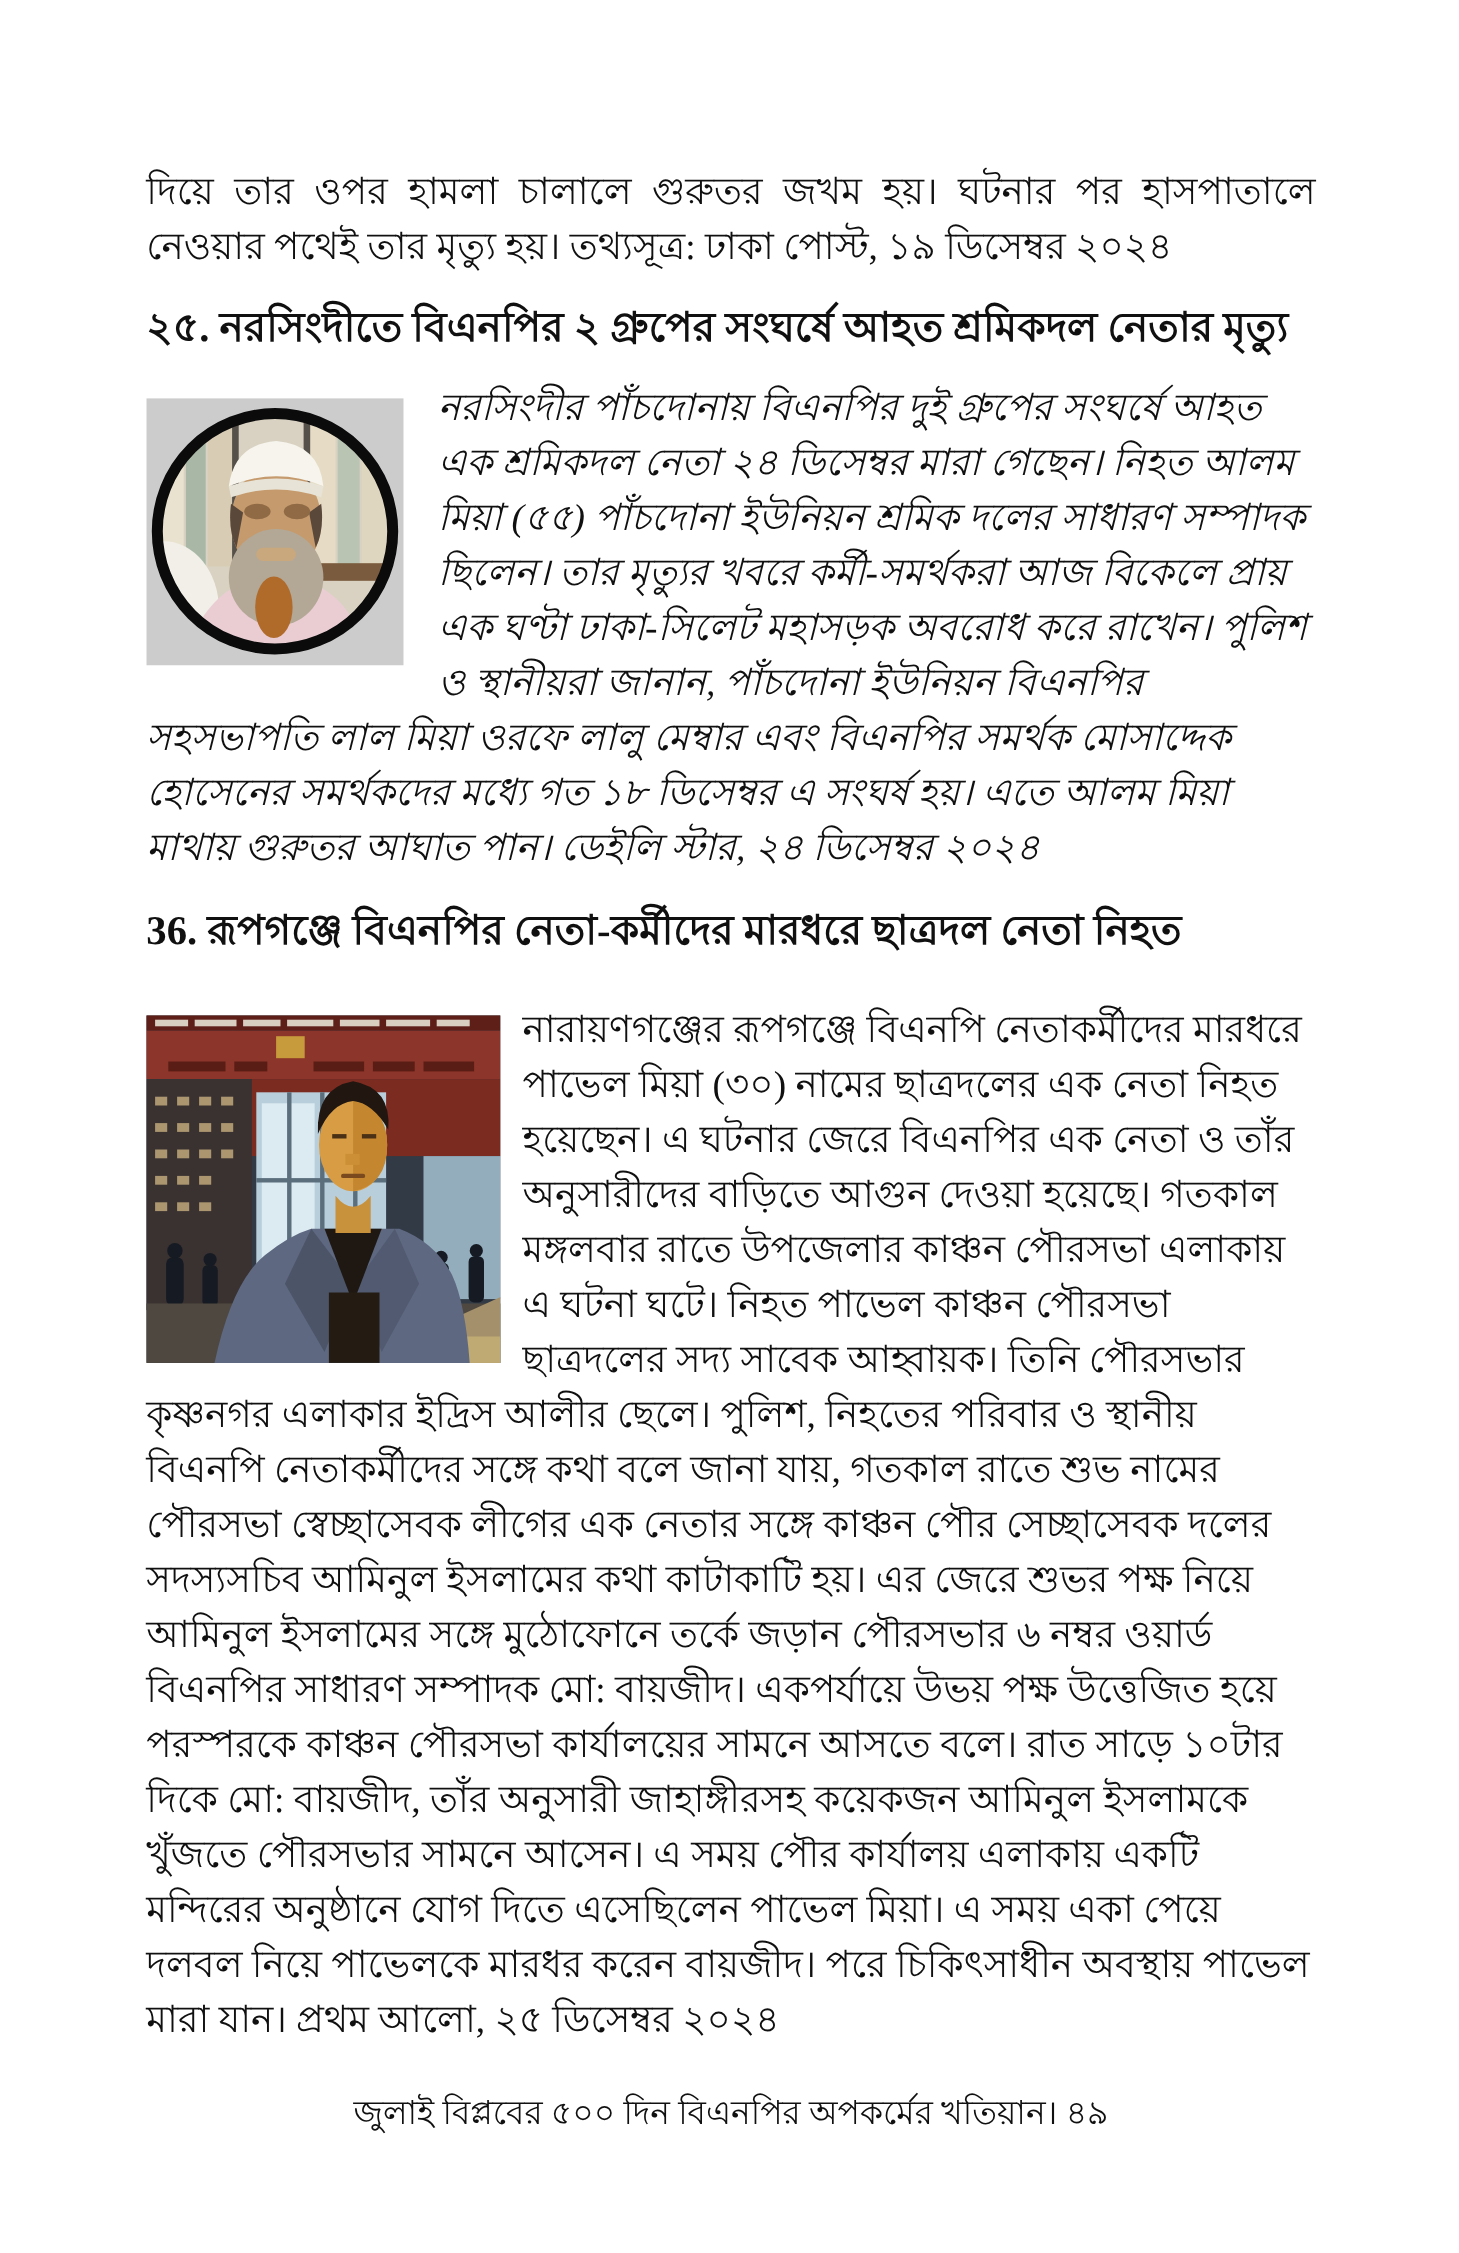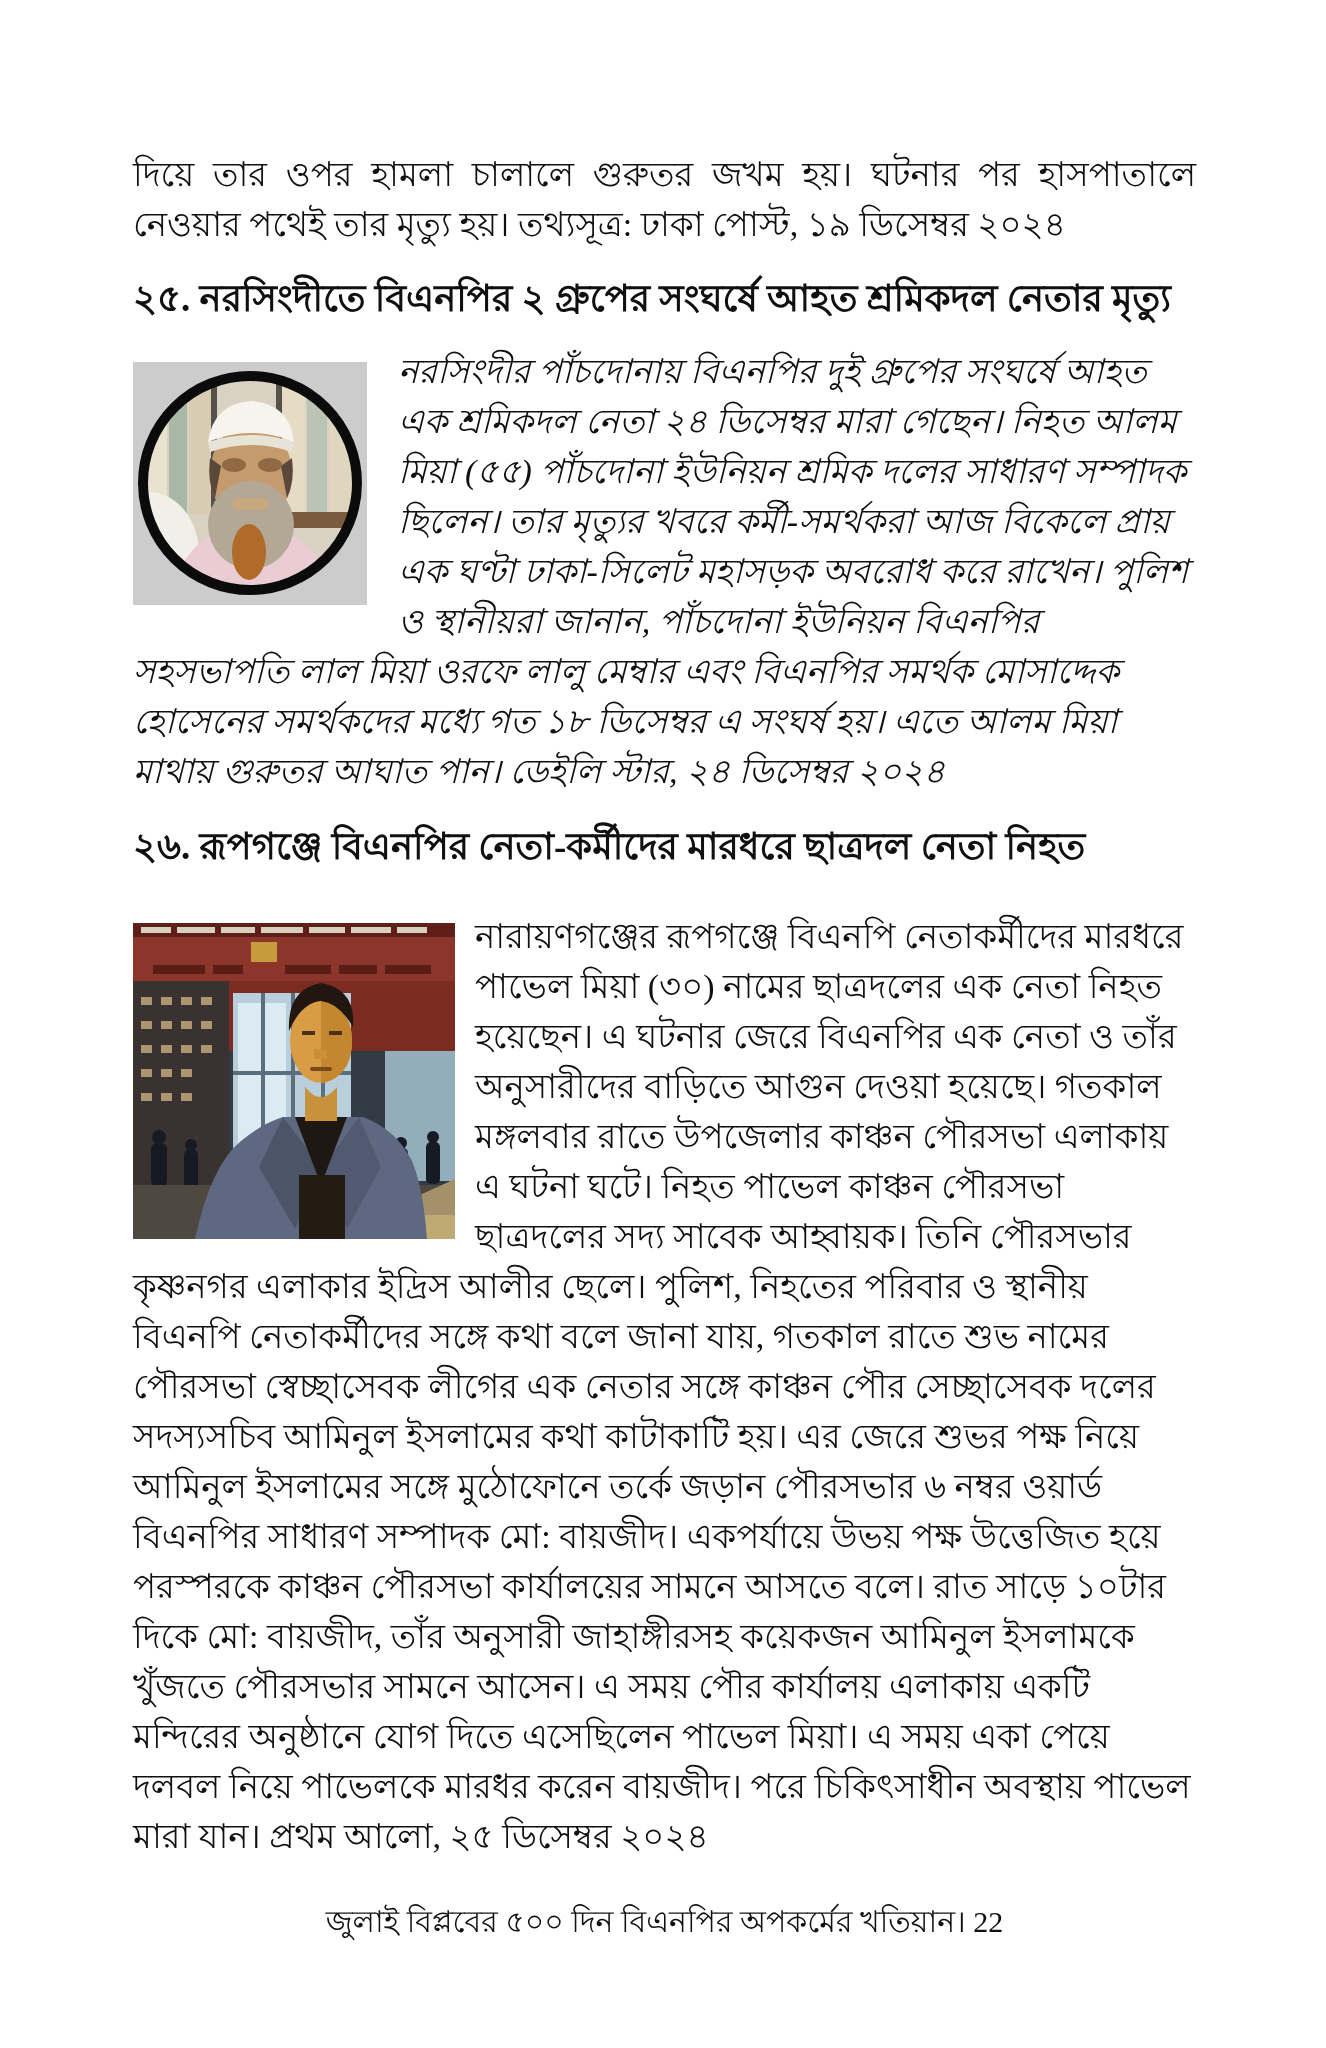--- a/index.html
+++ b/index.html
@@ -65,21 +65,21 @@
           <ellipse cx="116" cy="190" rx="17" ry="28" fill="#b06a2a"></ellipse>
           <path d="M75 80 Q80 42 118 39 Q157 42 161 80 Q118 62 75 80 Z" fill="#f6f4ed"></path>
           <path d="M75 80 Q118 66 161 80 L159 90 Q118 76 77 90 Z" fill="#e7e3d6"></path>
         </g>
         <circle cx="117" cy="121" r="107" fill="none" stroke="#0b0b0b" stroke-width="10"></circle>
       </svg>
     </span>
     <span class="para">নরসিংদীর পাঁচদোনায় বিএনপির দুই গ্রুপের সংঘর্ষে আহত এক শ্রমিকদল নেতা ২৪ ডিসেম্বর মারা গেছেন। নিহত আলম মিয়া (৫৫) পাঁচদোনা ইউনিয়ন শ্রমিক দলের সাধারণ সম্পাদক ছিলেন। তার মৃত্যুর খবরে কর্মী-সমর্থকরা আজ বিকেলে প্রায় এক ঘণ্টা ঢাকা-সিলেট মহাসড়ক অবরোধ করে রাখেন। পুলিশ ও স্থানীয়রা জানান, পাঁচদোনা ইউনিয়ন বিএনপির সহসভাপতি লাল মিয়া ওরফে লালু মেম্বার এবং বিএনপির সমর্থক মোসাদ্দেক হোসেনের সমর্থকদের মধ্যে গত ১৮ ডিসেম্বর এ সংঘর্ষ হয়। এতে আলম মিয়া মাথায় গুরুতর আঘাত পান। ডেইলি স্টার, ২৪ ডিসেম্বর ২০২৪</span>
   </div>
 
-  <div id="h26" class="content-block heading">২৬. রূপগঞ্জে বিএনপির নেতা-কর্মীদের মারধরে ছাত্রদল নেতা নিহত</div>
+  <div id="h26" class="content-block heading">36. রূপগঞ্জে বিএনপির নেতা-কর্মীদের মারধরে ছাত্রদল নেতা নিহত</div>
 
   <div id="sec26" class="content-block">
     <span class="photo-float" role="img" aria-label="young man in a grey-blue blazer photographed at night in front of a building entrance with a red banner overhead">
       <svg class="photo-frame" width="322" height="316" viewBox="0 0 322 316" xmlns="http://www.w3.org/2000/svg">
         <rect width="322" height="316" fill="#323a46"></rect>
         <rect width="322" height="14" fill="#5f1f19"></rect>
         <g fill="#d8cfc0">
           <rect x="8" y="4" width="30" height="6"></rect>
             <rect x="44" y="4" width="38" height="6"></rect>
           <rect x="88" y="4" width="34" height="6"></rect>
@@ -159,15 +159,15 @@
           <rect x="169" y="108" width="13" height="4" fill="#4a3014"></rect>
           <rect x="196" y="108" width="13" height="4" fill="#4a3014"></rect>
           <rect x="181" y="126" width="13" height="10" fill="#cd8f35"></rect>
           <rect x="177" y="144" width="22" height="4" rx="2" fill="#7a4a1e"></rect>
         </g>
       </svg>
     </span>
     <span class="para">নারায়ণগঞ্জের রূপগঞ্জে বিএনপি নেতাকর্মীদের মারধরে পাভেল মিয়া (৩০) নামের ছাত্রদলের এক নেতা নিহত হয়েছেন। এ ঘটনার জেরে বিএনপির এক নেতা ও তাঁর অনুসারীদের বাড়িতে আগুন দেওয়া হয়েছে। গতকাল মঙ্গলবার রাতে উপজেলার কাঞ্চন পৌরসভা এলাকায় এ ঘটনা ঘটে। নিহত পাভেল কাঞ্চন পৌরসভা ছাত্রদলের সদ্য সাবেক আহ্বায়ক। তিনি পৌরসভার কৃষ্ণনগর এলাকার ইদ্রিস আলীর ছেলে। পুলিশ, নিহতের পরিবার ও স্থানীয় বিএনপি নেতাকর্মীদের সঙ্গে কথা বলে জানা যায়, গতকাল রাতে শুভ নামের পৌরসভা স্বেচ্ছাসেবক লীগের এক নেতার সঙ্গে কাঞ্চন পৌর সেচ্ছাসেবক দলের সদস্যসচিব আমিনুল ইসলামের কথা কাটাকাটি হয়। এর জেরে শুভর পক্ষ নিয়ে আমিনুল ইসলামের সঙ্গে মুঠোফোনে তর্কে জড়ান পৌরসভার ৬ নম্বর ওয়ার্ড বিএনপির সাধারণ সম্পাদক মো: বায়জীদ। একপর্যায়ে উভয় পক্ষ উত্তেজিত হয়ে পরস্পরকে কাঞ্চন পৌরসভা কার্যালয়ের সামনে আসতে বলে। রাত সাড়ে ১০টার দিকে মো: বায়জীদ, তাঁর অনুসারী জাহাঙ্গীরসহ কয়েকজন আমিনুল ইসলামকে খুঁজতে পৌরসভার সামনে আসেন। এ সময় পৌর কার্যালয় এলাকায় একটি মন্দিরের অনুষ্ঠানে যোগ দিতে এসেছিলেন পাভেল মিয়া। এ সময় একা পেয়ে দলবল নিয়ে পাভেলকে মারধর করেন বায়জীদ। পরে চিকিৎসাধীন অবস্থায় পাভেল মারা যান। প্রথম আলো, ২৫ ডিসেম্বর ২০২৪</span>
   </div>
 
-  <div id="footer" class="content-block">জুলাই বিপ্লবের ৫০০ দিন বিএনপির অপকর্মের খতিয়ান। 22</div>
+  <div id="footer" class="content-block">জুলাই বিপ্লবের ৫০০ দিন বিএনপির অপকর্মের খতিয়ান। ৪৯</div>
 
 </div>
 
 </body></html>

